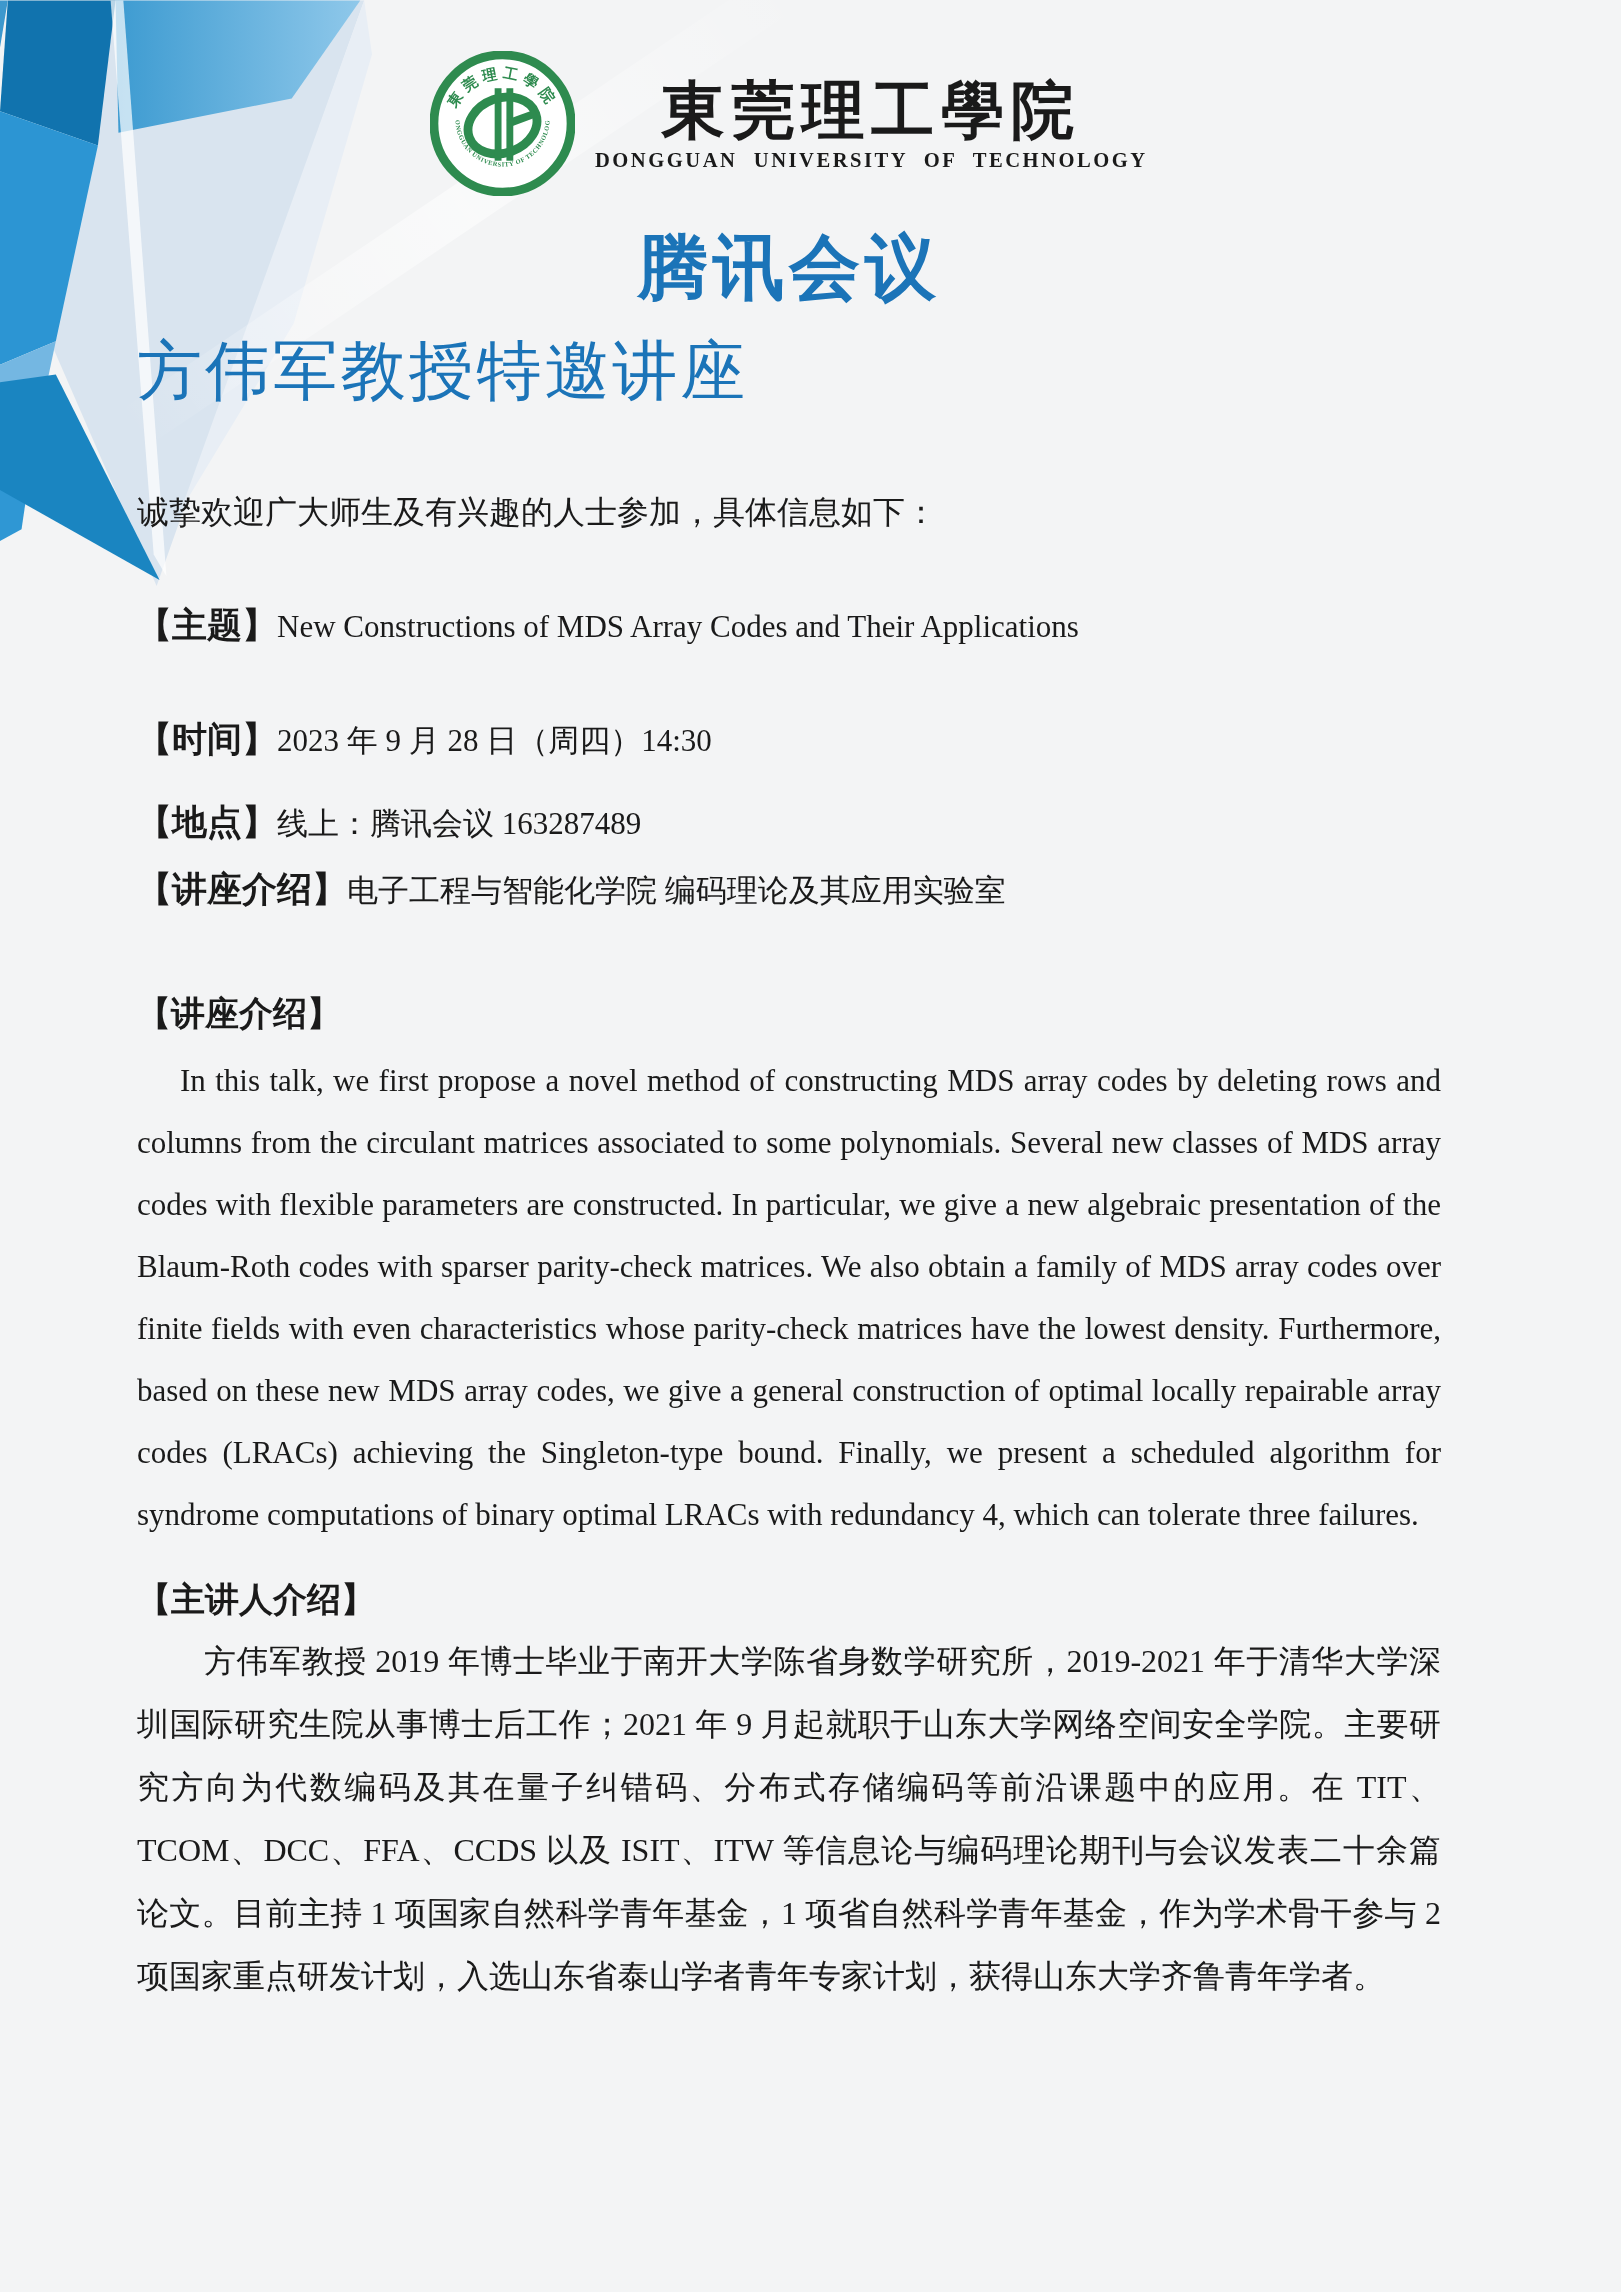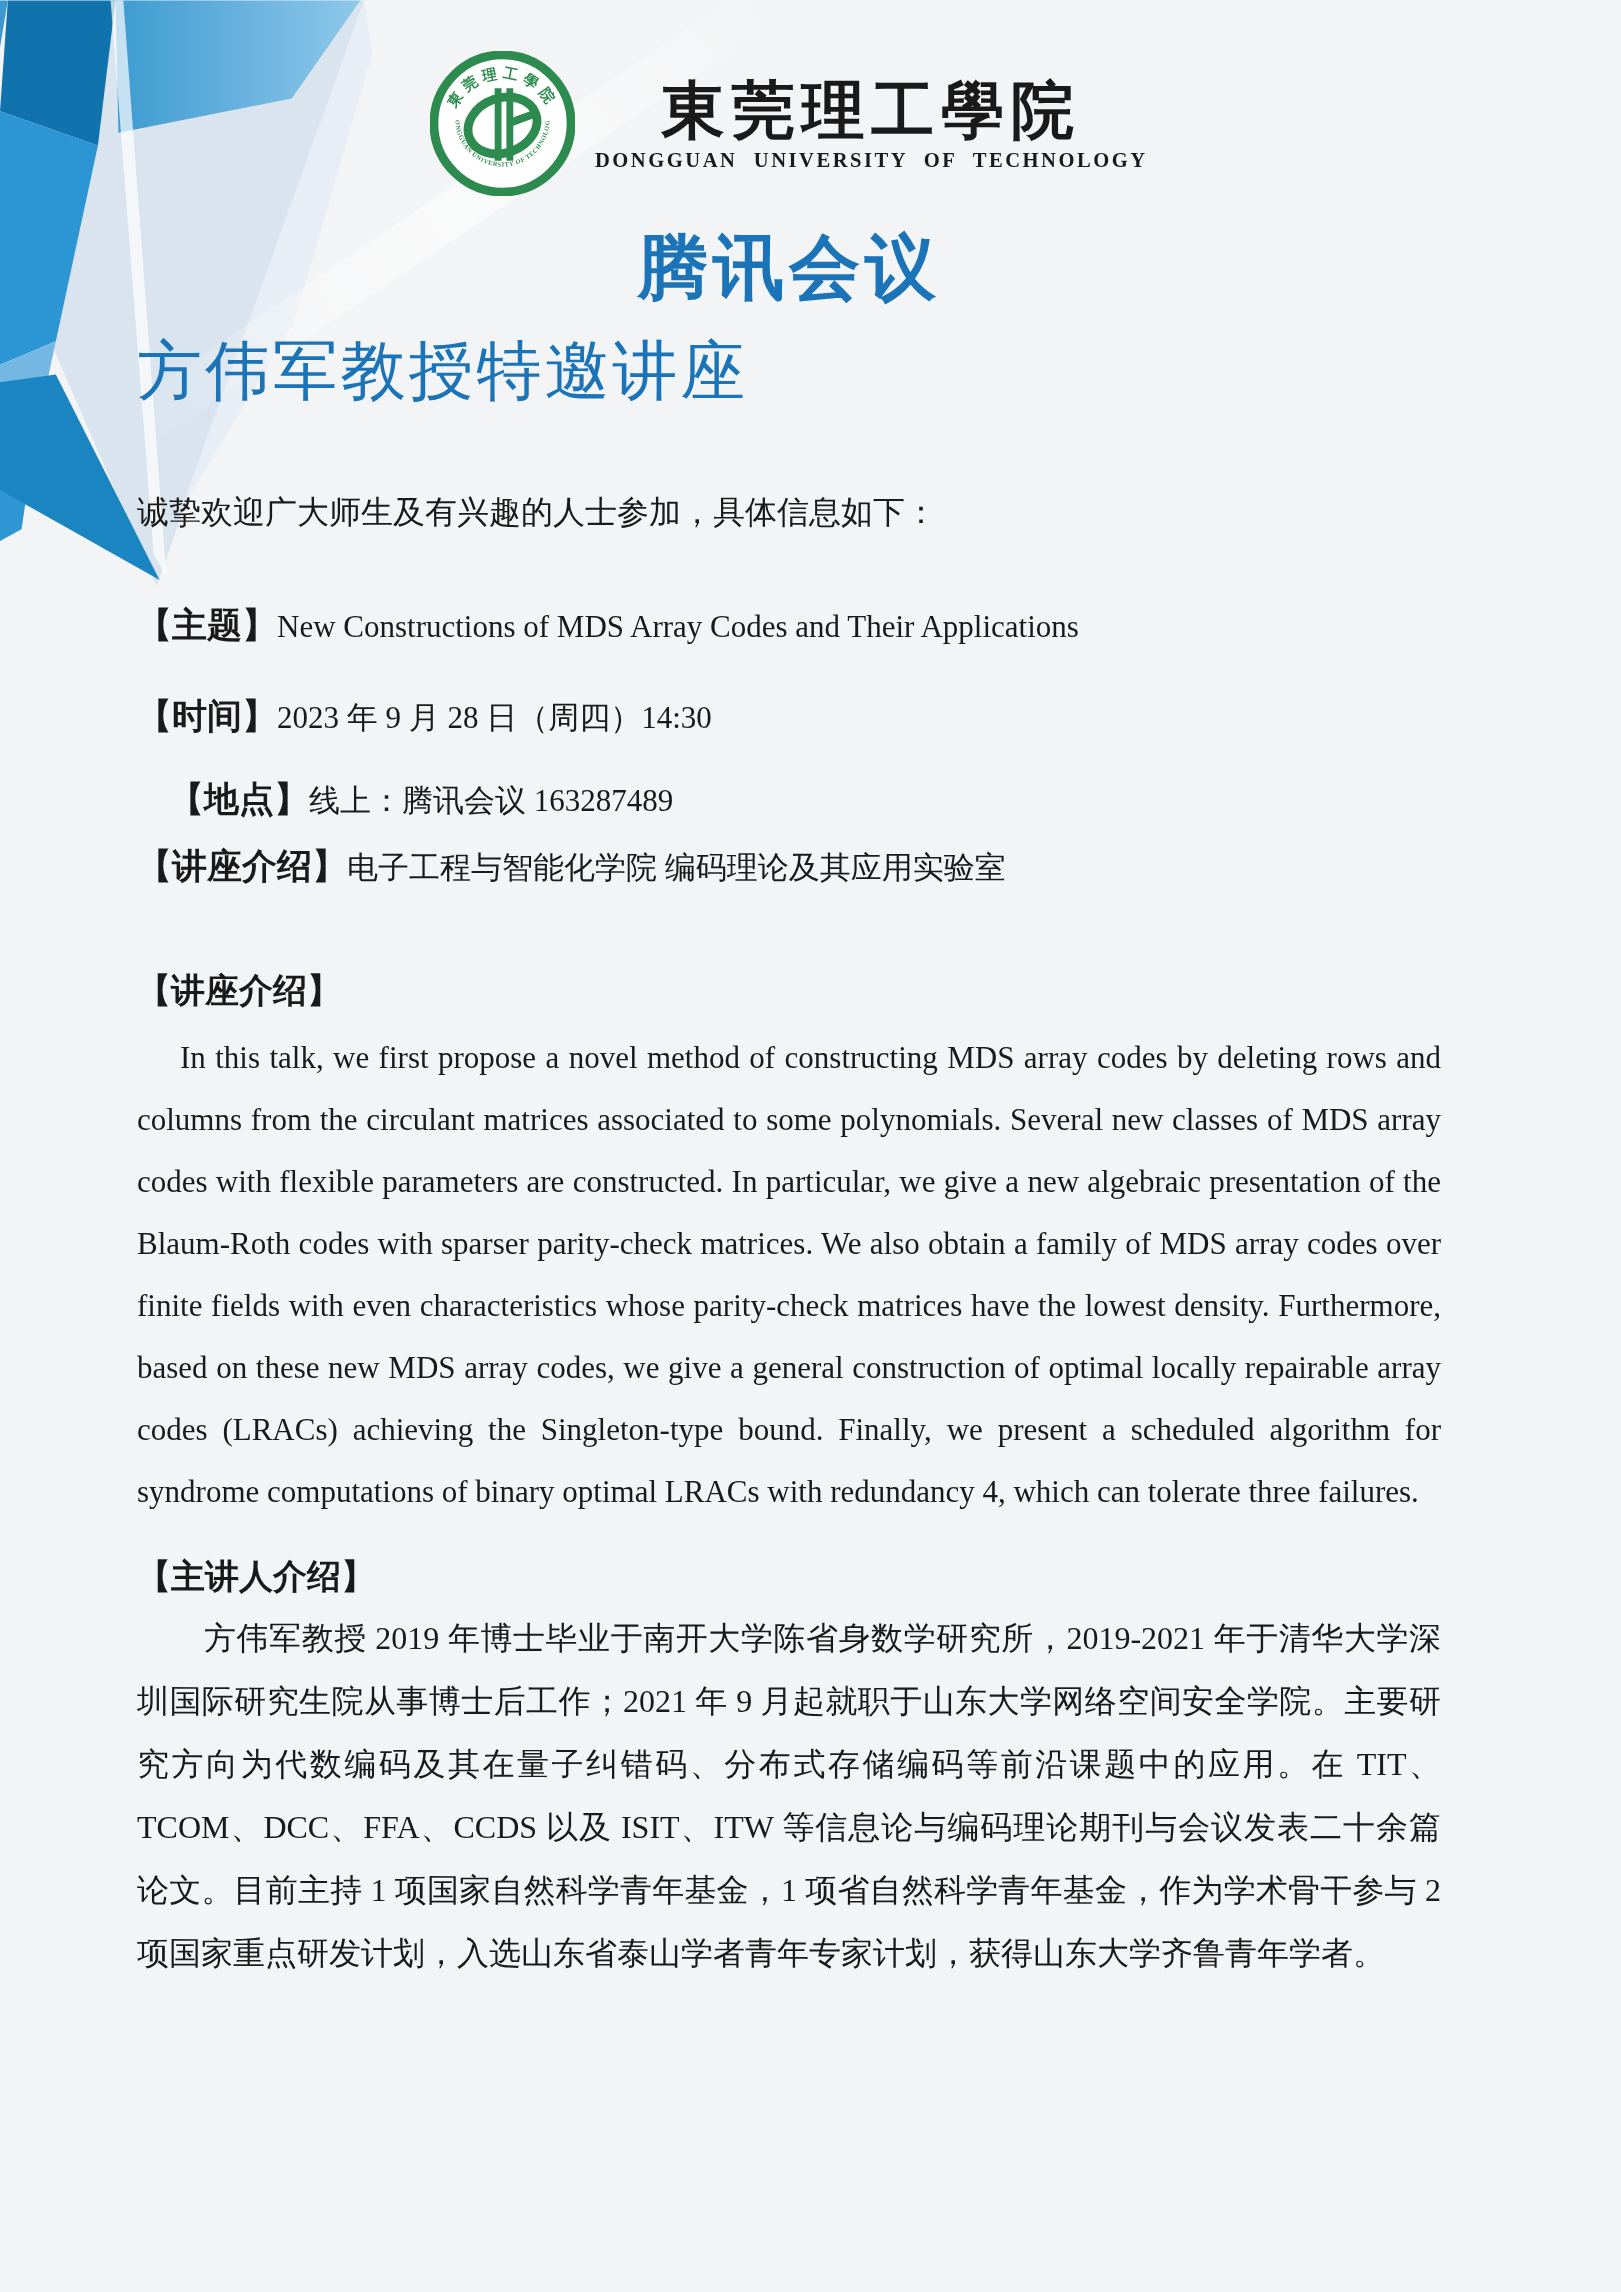--- a/index.html
+++ b/index.html
@@ -71,22 +71,22 @@
     letter-spacing:2.9px;
   }
 
   .welcome {
     margin-top:86px;
     font-size:32px; line-height:39px;
   }
 
   .details { margin-top:71px; }
   .detail-row { line-height:43px; white-space:nowrap; }
-  .detail-row + .detail-row { margin-top:41px; }
-  .detail-row.r3 { margin-top:33px;margin-left:32px; }
+  .detail-row + .detail-row { margin-top:64px; }
+  .detail-row.r3 { margin-top:33px; }
   .detail-row.r4 { margin-top:17.6px; }
   .detail-label {
     font-family:"Liberation Sans", sans-serif;
     font-weight:bold; font-size:35px;
   }
   .detail-value { font-size:31px; }
 
   .section-heading {
     font-family:"Liberation Sans", sans-serif;
     font-weight:bold; font-size:34px; line-height:45px;

